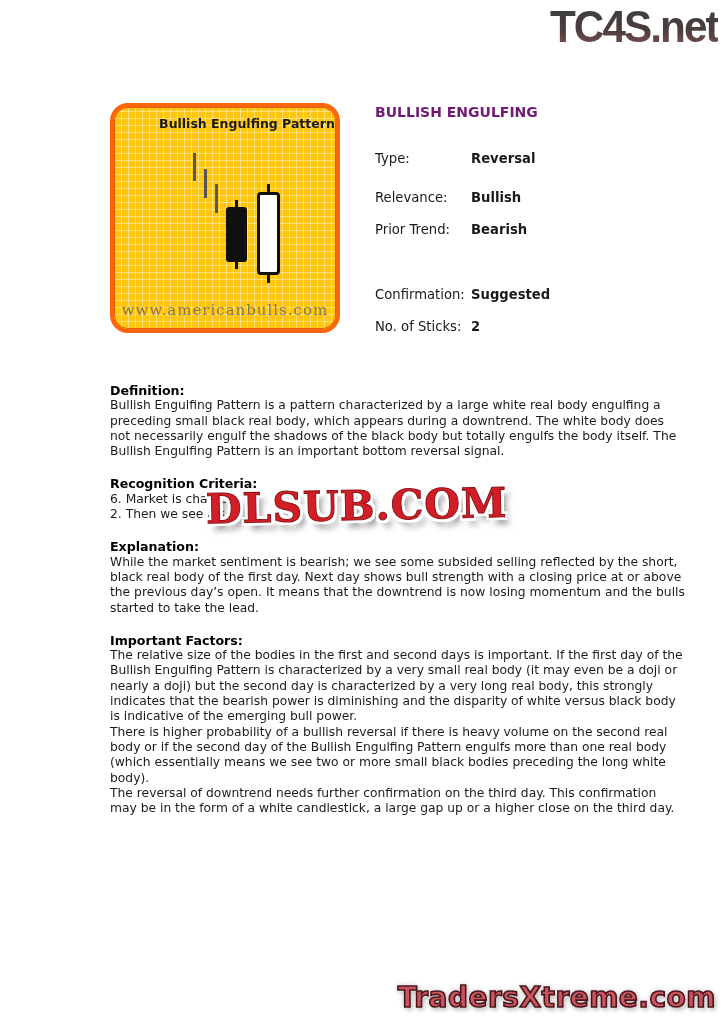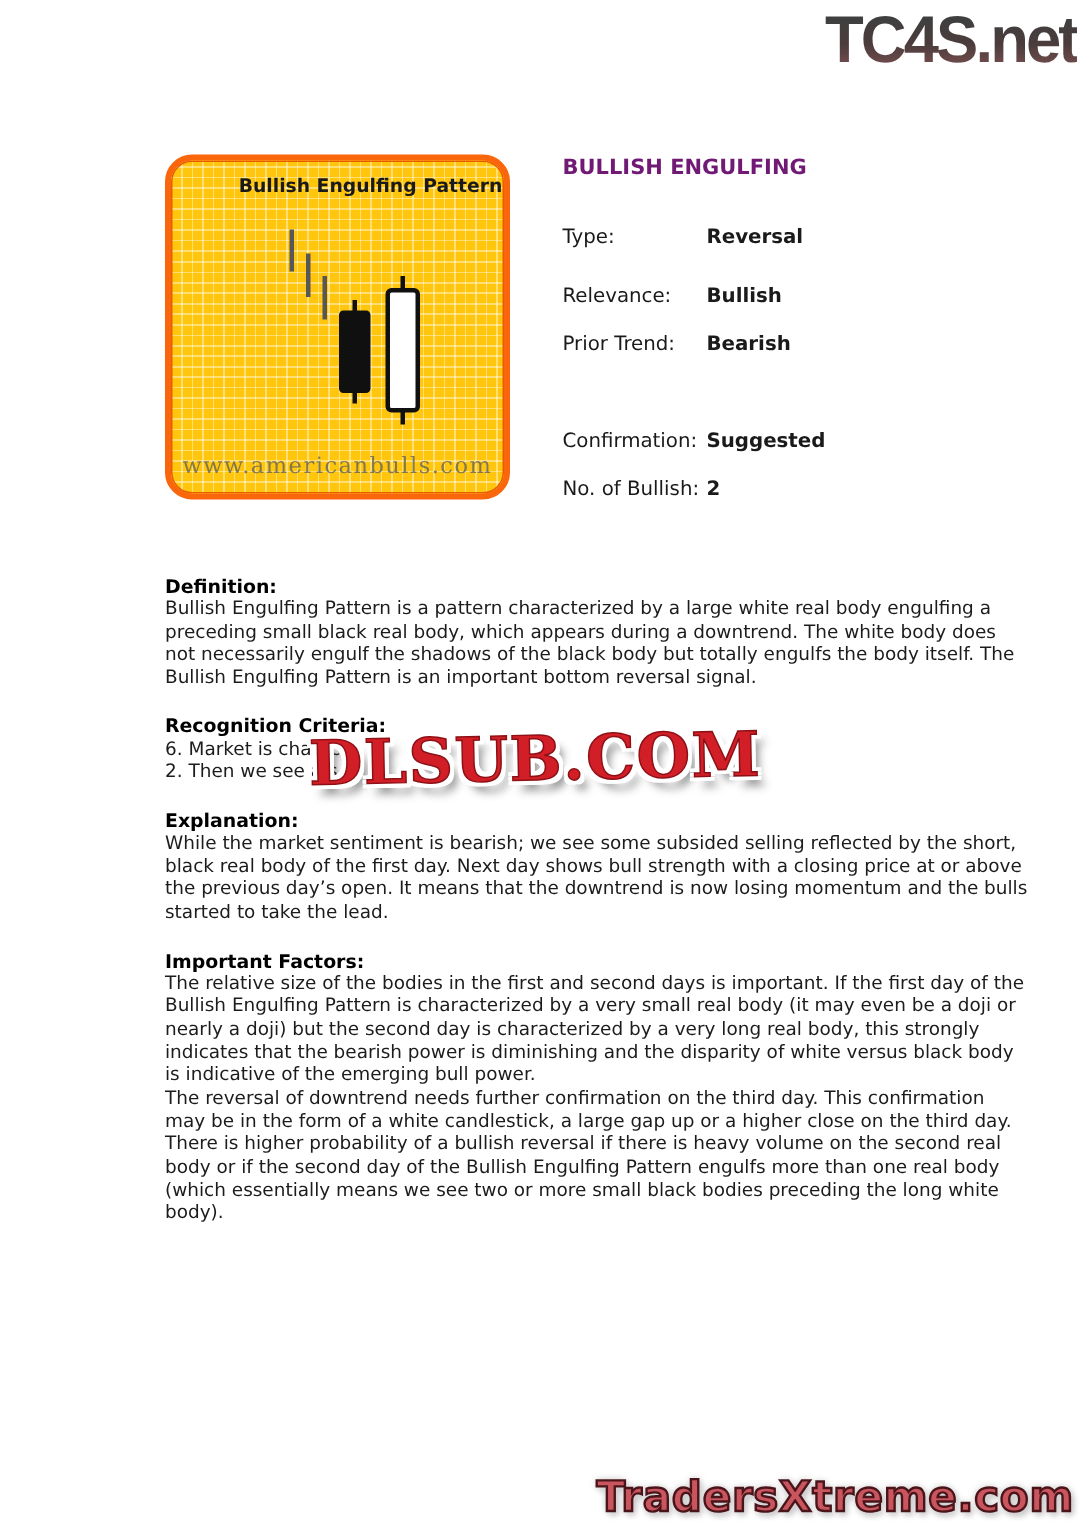--- a/index.html
+++ b/index.html
@@ -151,39 +151,39 @@
     </div>
     <div class="info-row row-1">
       <span class="lbl">Relevance:</span>
       <span class="val">Bullish</span>
     </div>
     <div class="info-row row-4">
       <span class="lbl">Confirmation:</span>
       <span class="val">Suggested</span>
     </div>
     <div class="info-row row-5">
-      <span class="lbl">No. of Bullish:</span>
+      <span class="lbl">No. of Sticks:</span>
       <span class="val">2</span>
     </div>
   </div>
 
   <div class="content">
     <h3>Definition:</h3>
     <p>Bullish Engulfing Pattern is a pattern characterized by a large white real body engulfing a preceding small black real body, which appears during a downtrend. The white body does not necessarily engulf the shadows of the black body but totally engulfs the body itself. The Bullish Engulfing Pattern is an important bottom reversal signal.</p>
 
     <h3>Recognition Criteria:</h3>
     <p>6. Market is charac</p>
     <p>2. Then we see a s</p>
 
     <h3>Explanation:</h3>
     <p>While the market sentiment is bearish; we see some subsided selling reflected by the short, black real body of the first day. Next day shows bull strength with a closing price at or above the previous day’s open. It means that the downtrend is now losing momentum and the bulls started to take the lead.</p>
 
     <h3>Important Factors:</h3>
     <p>The relative size of the bodies in the first and second days is important. If the first day of the Bullish Engulfing Pattern is characterized by a very small real body (it may even be a doji or nearly a doji) but the second day is characterized by a very long real body, this strongly indicates that the bearish power is diminishing and the disparity of white versus black body is indicative of the emerging bull power.</p>
+    <p>There is higher probability of a bullish reversal if there is heavy volume on the second real body or if the second day of the Bullish Engulfing Pattern engulfs more than one real body (which essentially means we see two or more small black bodies preceding the long white body).</p>
     <p>The reversal of downtrend needs further confirmation on the third day. This confirmation may be in the form of a white candlestick, a large gap up or a higher close on the third day.</p>
-    <p>There is higher probability of a bullish reversal if there is heavy volume on the second real body or if the second day of the Bullish Engulfing Pattern engulfs more than one real body (which essentially means we see two or more small black bodies preceding the long white body).</p>
   </div>
 
   <div class="dlsub">DLSUB.COM</div>
 
   <div class="logo-bottom">TradersXtreme.com</div>
 
 </div>
 
 </body></html>

